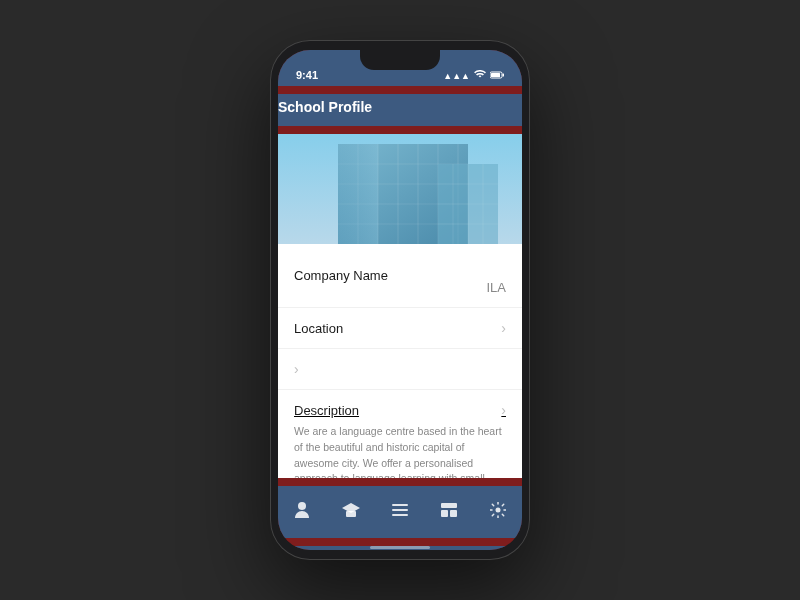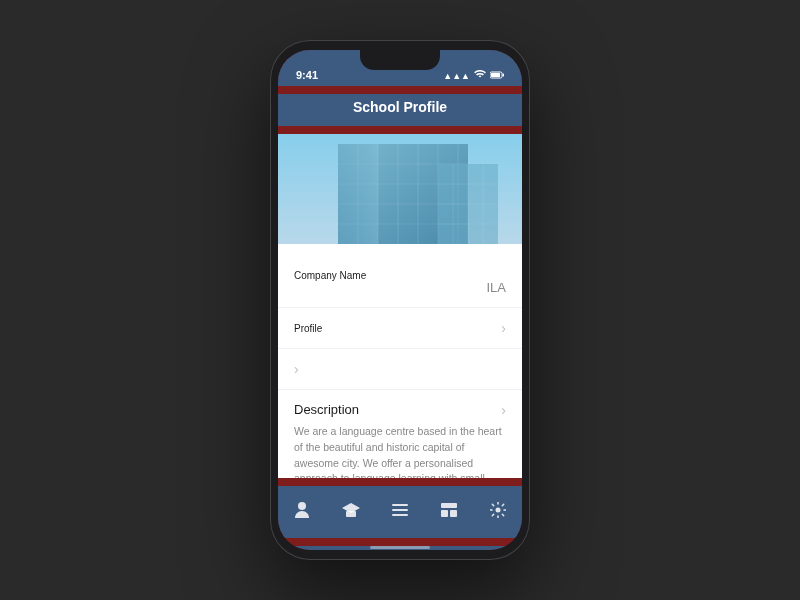--- a/index.html
+++ b/index.html
@@ -70,21 +70,21 @@
       gap: 4px;
     }
     .status-icons span {
       color: white;
       font-size: 9px;
     }
     
     .header {
       background: #3d5a80;
       padding: 4px 0 10px 0;
-      text-align: center;
+      text-align: left;
       flex-shrink: 0;
     }
     .header-title {
       color: white;
       font-size: 14px;
       font-weight: 600;
     }
     
     .content {
       flex: 1;
@@ -147,44 +147,45 @@
     .list-item {
       display: flex;
       align-items: center;
       justify-content: space-between;
       padding: 12px 16px;
       background: white;
       border-bottom: 1px solid #f0f0f0;
       cursor: pointer;
     }
     .list-item-label {
-      font-size: 10px;
+      font-size: 13px;
       color: #1a1a1a;
       text-align: center;
     }
     .list-item-value {
       font-size: 13px;
       color: #888;
       margin-top: 24px;
     }
     .chevron {
       color: #c0c0c0;
       font-size: 14px;
       font-weight: 300;
     }
     
     .description-section {
       padding: 0 16px 14px 16px;
       background: white;
     }
     .description-header {
       display: flex;
-      align-items: flex-start;
+      align-items: flex-end;
       justify-content: space-between;
       padding: 12px 0 6px 0;
+      text-decoration: underline;
     }
     .description-label {
       font-size: 13px;
       color: #1a1a1a;
     }
     .description-text {
       font-size: 10.5px;
       color: #888;
       line-height: 1.5;
     }
@@ -302,21 +303,21 @@
 
 
       <div class="divider"></div>
 
       <div class="list-item">
         <span class="list-item-label">Company Name</span>
         <span class="list-item-value">ILA</span>
       </div>
 
       <div class="list-item">
-        <span class="list-item-label">Profile</span>
+        <span class="list-item-label">Location</span>
         <span class="chevron">›</span>
       </div>
 
       <div class="list-item">
         <span class="chevron">›</span>
       </div>
 
       <div class="description-section">
         <div class="description-header">
           <span class="description-label">Description</span>

